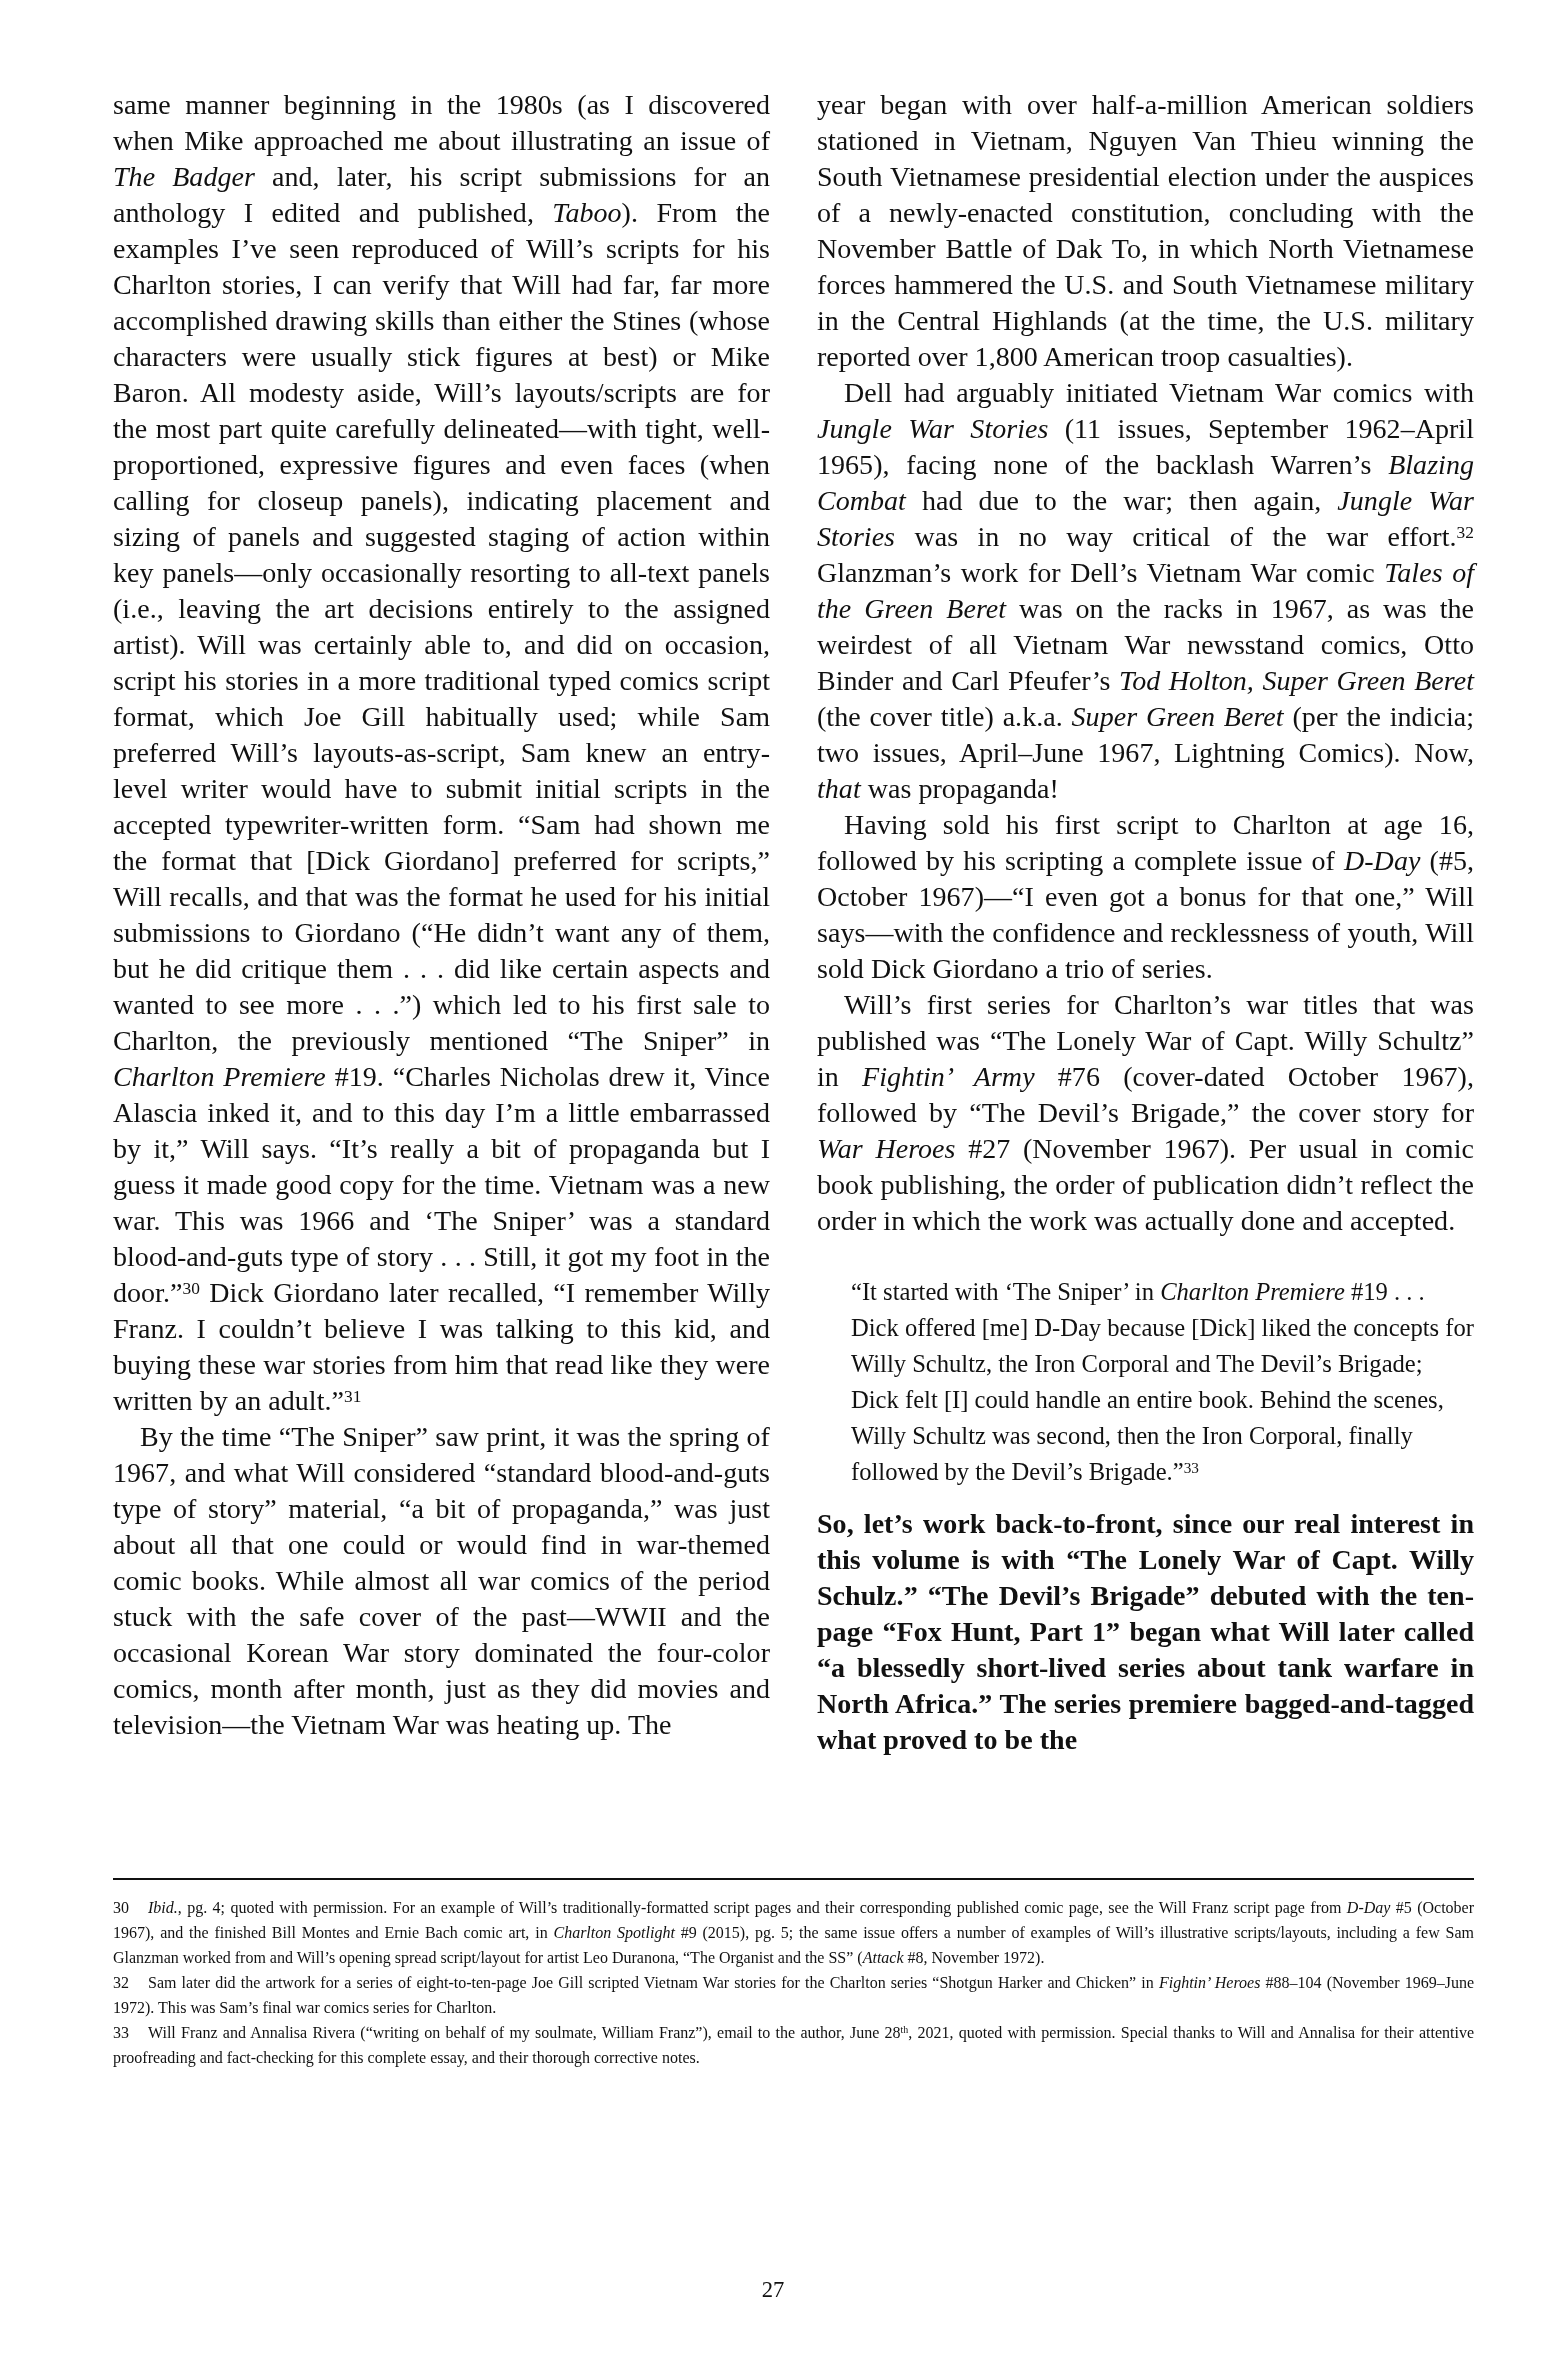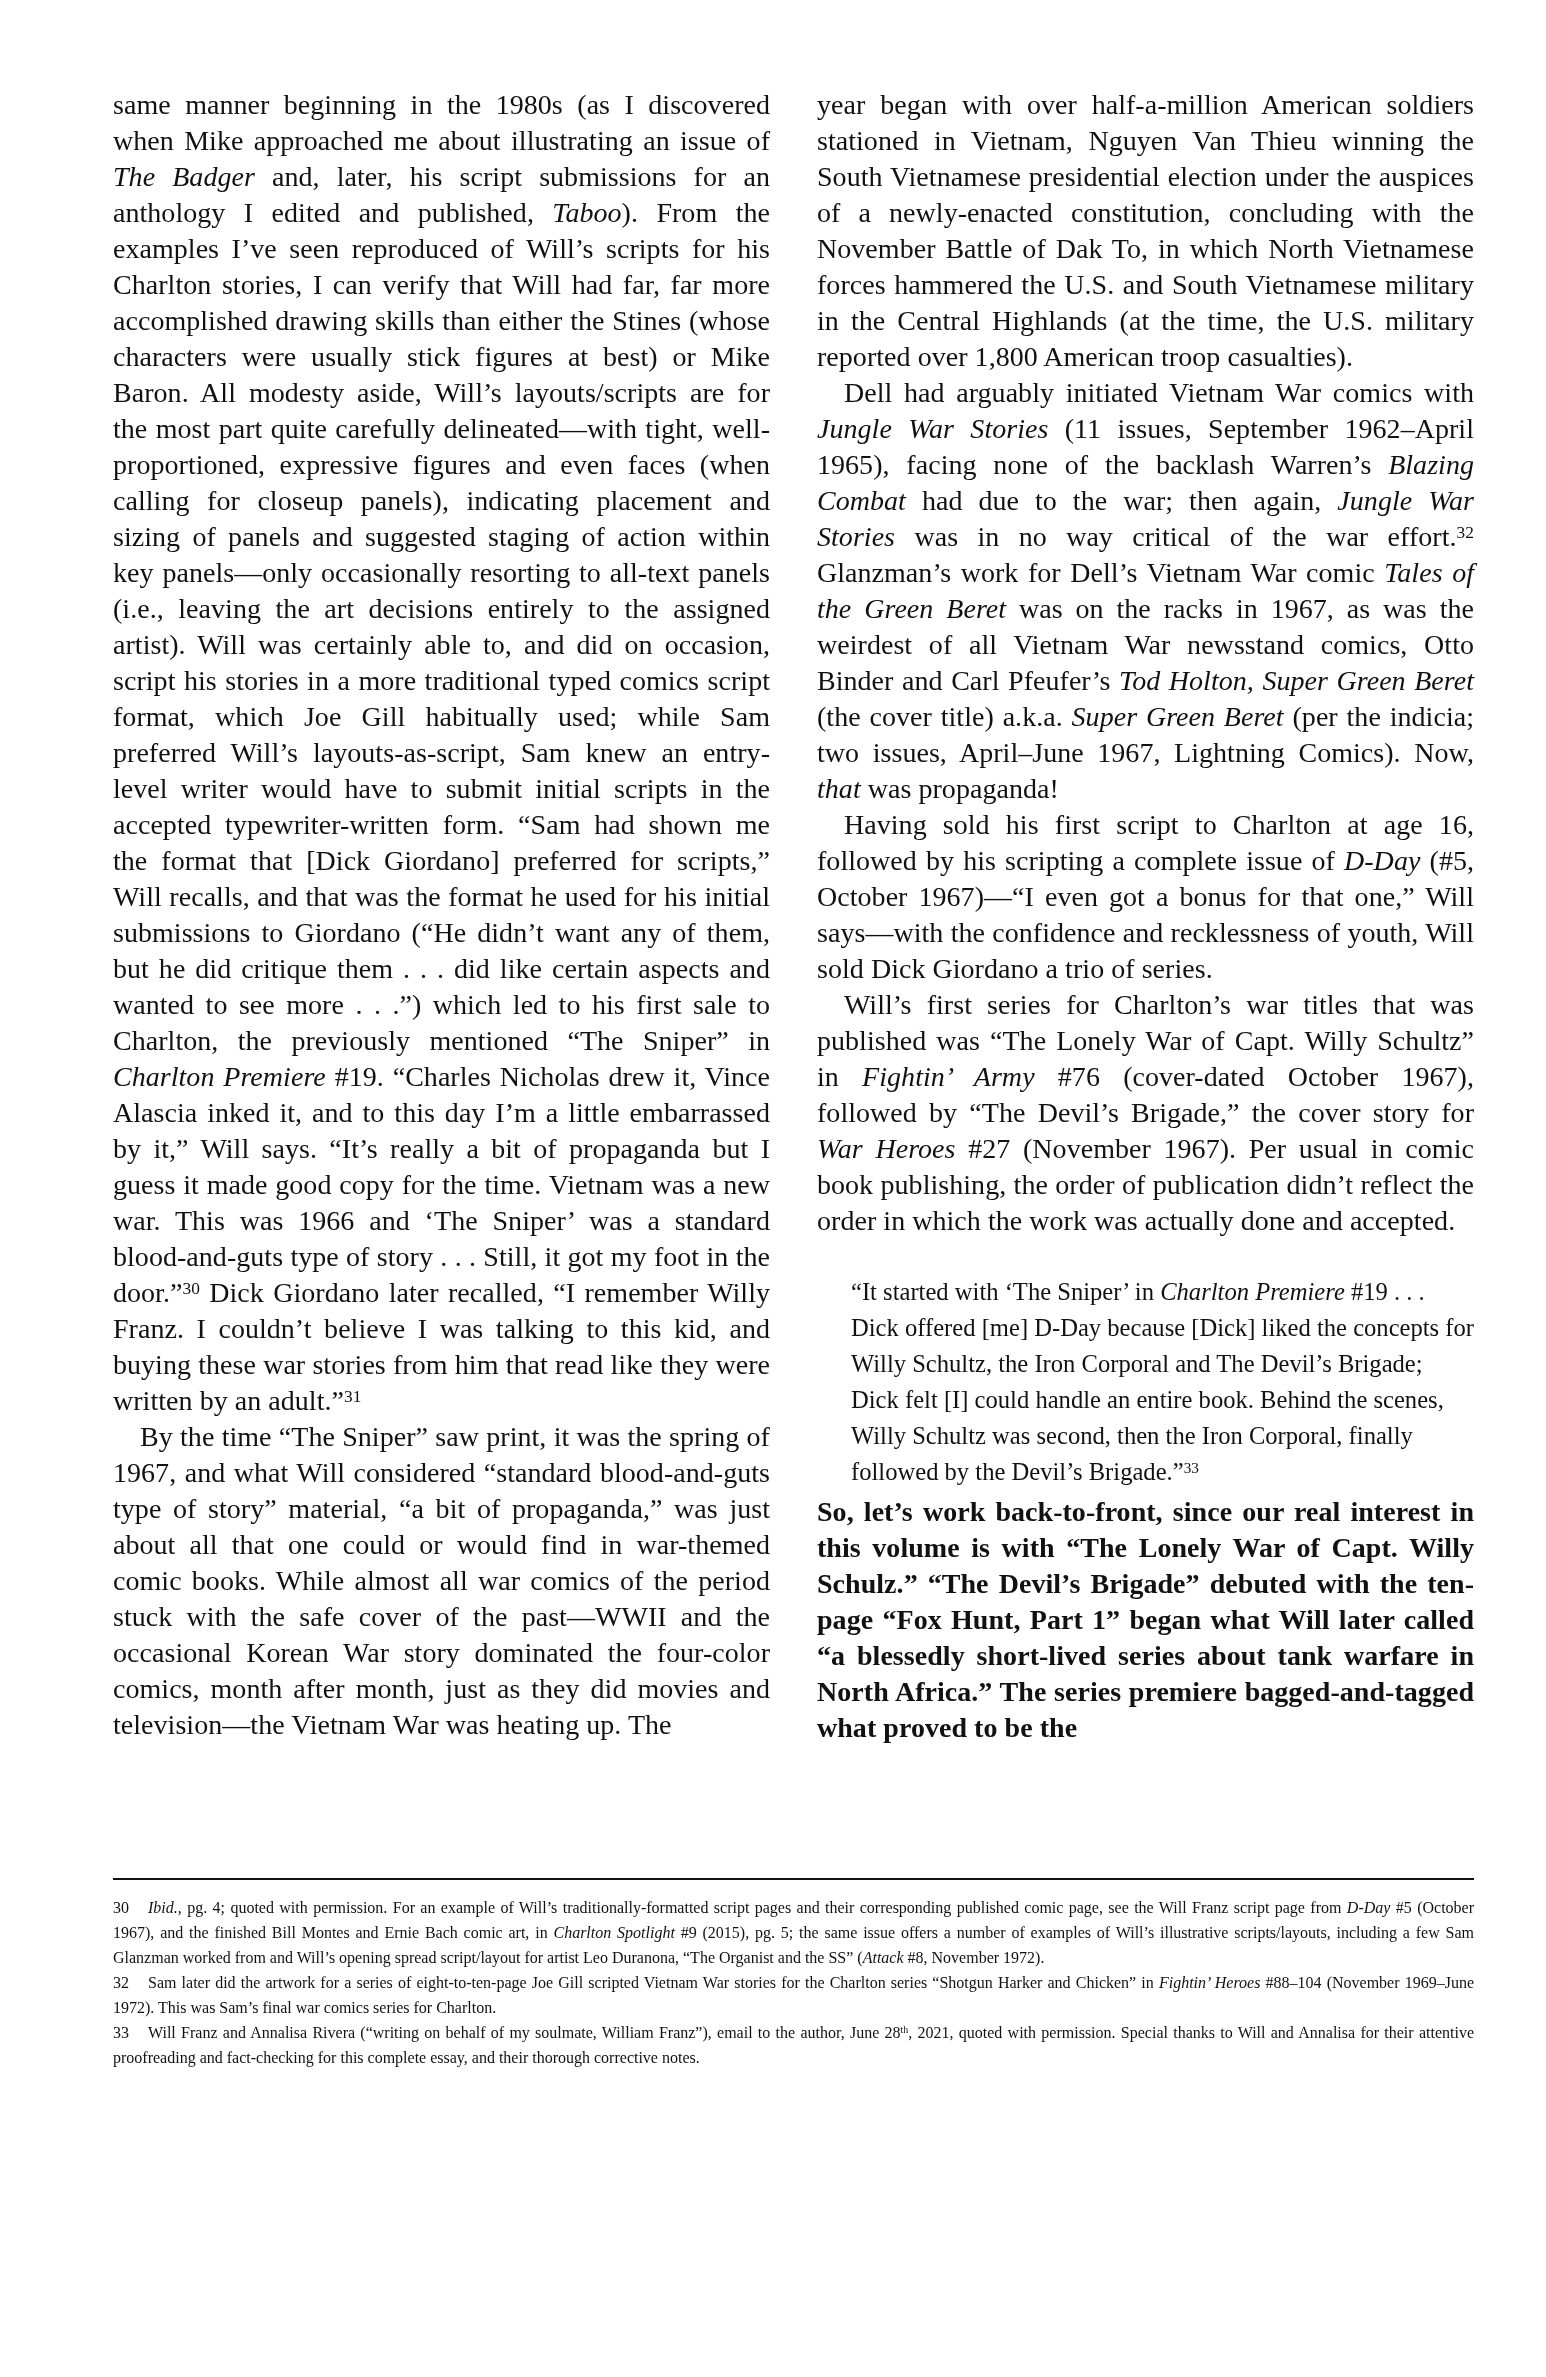--- a/index.html
+++ b/index.html
@@ -43,21 +43,21 @@
     text-justify: inter-word;
     hyphens: none;
     letter-spacing: 0.04px;
   }
   p.para + p.para {
     text-indent: 27px;
     font-family: Liberation Serif, serif;
   }
   p.para.noindent { text-indent: 0; }
   .blockquote {
-    margin: 35px 0 4px 0;
+    margin: 35px 0 16px 0;
     padding-left: 34px;
     font-size: 24.6px;
     line-height: 36px;
     text-align: left;
   }
   .blockquote p {
     margin: 0;
     text-indent: 0;
   }
   .after-quote {
@@ -134,15 +134,16 @@
 
   <div class="footnotes">
     <div class="fn-rule"></div>
     <div id="footnote-list">
         <p class="fn"><span class="num">30</span><i>Ibid.</i>, pg. 4; quoted with permission. For an example of Will’s traditionally-formatted script pages and their corresponding published comic page, see the Will Franz script page from <i>D-Day</i> #5 (October 1967), and the finished Bill Montes and Ernie Bach comic art, in <i>Charlton Spotlight</i> #9 (2015), pg. 5; the same issue offers a number of examples of Will’s illustrative scripts/layouts, including a few Sam Glanzman worked from and Will’s opening spread script/layout for artist Leo Duranona, “The Organist and the SS” (<i>Attack</i> #8, November 1972).</p>
         <p class="fn"><span class="num">32</span>Sam later did the artwork for a series of eight-to-ten-page Joe Gill scripted Vietnam War stories for the Charlton series “Shotgun Harker and Chicken” in <i>Fightin’ Heroes</i> #88–104 (November 1969–June 1972). This was Sam’s final war comics series for Charlton.</p>
         <p class="fn"><span class="num">33</span>Will Franz and Annalisa Rivera (“writing on behalf of my soulmate, William Franz”), email to the author, June 28<sup>th</sup>, 2021, quoted with permission. Special thanks to Will and Annalisa for their attentive proofreading and fact-checking for this complete essay, and their thorough corrective notes.</p>
       </div>
   </div>
 
+  <div class="pagenum">27</div>
 
 </div>
 
 
 </body></html>

